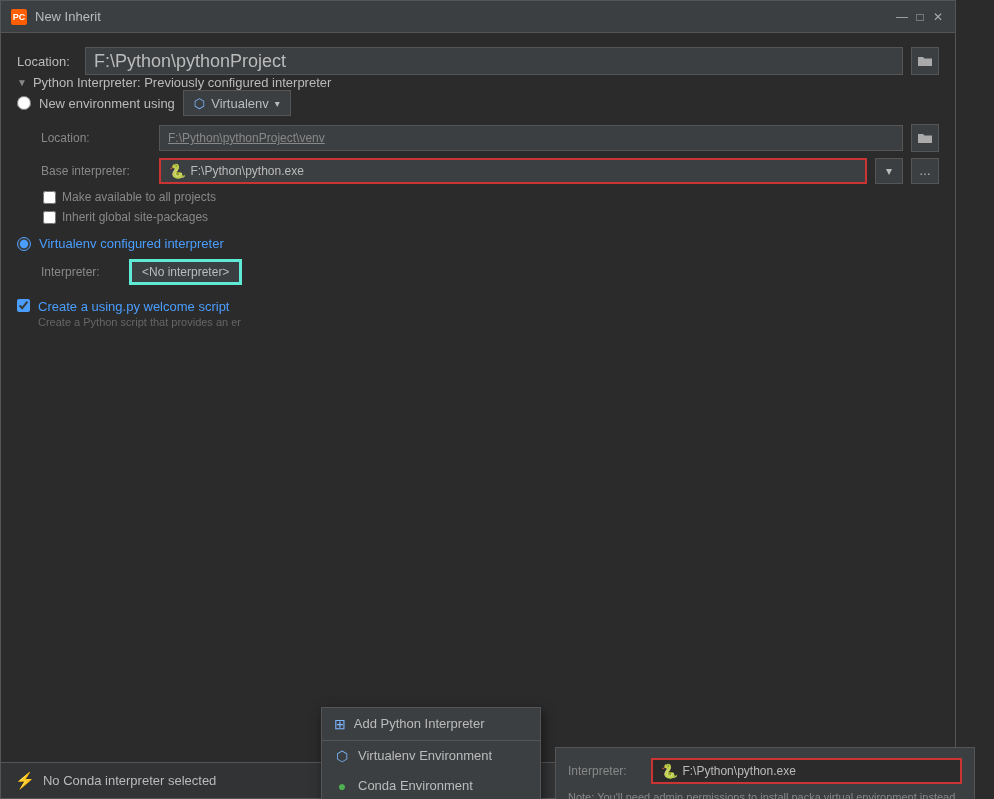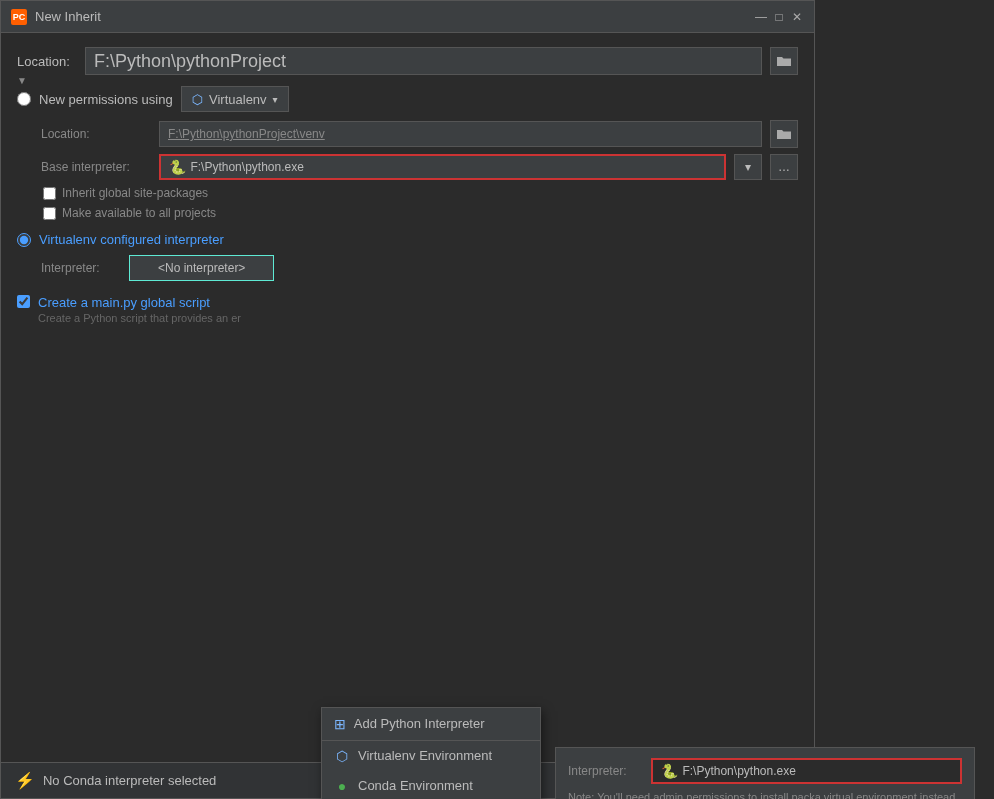--- a/index.html
+++ b/index.html
@@ -6,21 +6,21 @@
     body {
       background: #2b2b2b;
       font-family: 'Segoe UI', Arial, sans-serif;
       font-size: 13px;
       color: #bbb;
       width: 994px;
       height: 799px;
       overflow: hidden;
     }
     .window {
-      width: 815px;
+      width: 956px;
       height: 799px;
       background: #2b2b2b;
       border: 1px solid #555;
       display: flex;
       flex-direction: column;
     }
     .titlebar {
       background: #3c3f41;
       height: 32px;
       display: flex;
@@ -215,23 +215,23 @@
       gap: 8px;
       margin-left: 24px;
     }
     .interp-label {
       color: #888;
       font-size: 12px;
       min-width: 80px;
     }
     .interp-btn {
       background: #3c3f41;
-      border: 1px solid #5eead4;
-      color: #bbb;
-      padding: 3px 28px;
+      border: 3px solid #5eead4;
+      color: #bbb;
+      padding: 3px 10px;
       font-size: 12px;
       height: 26px;
       cursor: pointer;
     }
     .create-main-row {
       display: flex;
       align-items: flex-start;
       gap: 8px;
       margin-top: 6px;
     }
@@ -380,27 +380,28 @@
       <input class="location-input" type="text" value="F:\Python\pythonProject" style="">
       <button class="folder-btn">
         <svg width="14" height="12" viewBox="0 0 14 12">
           <path d="M0 2h5l1.5 1.5H14V11H0V2z" fill="#aaa"></path>
         </svg>
       </button>
     </div>
 
     <div class="section-header">
       <span class="chevron">▼</span>
+      <span>Python Interpreter: Previously configured interpreter</span>
     </div>
 
     <div class="interpreter-section">
 
       <div class="radio-row">
         <input type="radio" class="radio-input" name="env-type" style="">
-        <span class="radio-label">New permissions using</span>
+        <span class="radio-label">New environment using</span>
         <button class="dropdown-btn">
           <span style="color:#7cb7ff;">⬡</span>
           <span>Virtualenv</span>
           <span style="font-size:10px;">▾</span>
         </button>
       </div>
 
       <div class="sub-form">
         <div class="form-row">
           <span class="form-label">Location:</span>
@@ -415,44 +416,44 @@
           <span class="form-label">Base interpreter:</span>
           <div style="flex:1;display:flex;align-items:center;gap:4px;background:#3c3f41;border:2px solid #cc3333;padding:3px 8px;height:26px;">
             <span style="color:#3d8fca;font-size:14px;">🐍</span>
             <span style="color:#bbb;font-size:12px;">F:\Python\python.exe</span>
           </div>
           <button class="btn-small">▾</button>
           <button class="btn-small">…</button>
         </div>
         <div class="checkbox-row">
           <input type="checkbox" class="checkbox-input" style="">
-          <span class="checkbox-label">Inherit global site-packages</span>
+          <span class="checkbox-label">Make available to all projects</span>
         </div>
         <div class="checkbox-row">
           <input type="checkbox" class="checkbox-input" style="">
-          <span class="checkbox-label">Make available to all projects</span>
+          <span class="checkbox-label">Inherit global site-packages</span>
         </div>
       </div>
 
       <div class="prev-configured">
         <input type="radio" class="radio-input" name="env-type" checked="" style="">
         <span class="prev-label">Virtualenv configured interpreter</span>
       </div>
 
       <div class="interpreter-row">
         <span class="interp-label">Interpreter:</span>
         <button class="interp-btn">
           <span>&lt;No interpreter&gt;</span>
         </button>
       </div>
 
       <div class="create-main-row">
         <input type="checkbox" class="checkbox-input" checked="" style="">
         <div>
-          <div class="create-label">Create a main.py global script</div>
+          <div class="create-label">Create a using.py welcome script</div>
           <div class="create-sublabel">Create a Python script that provides an er</div>
         </div>
       </div>
 
     </div>
 
   </div>
 
   <div class="relative-container" style="position:relative;pointer-events:none;">
 

